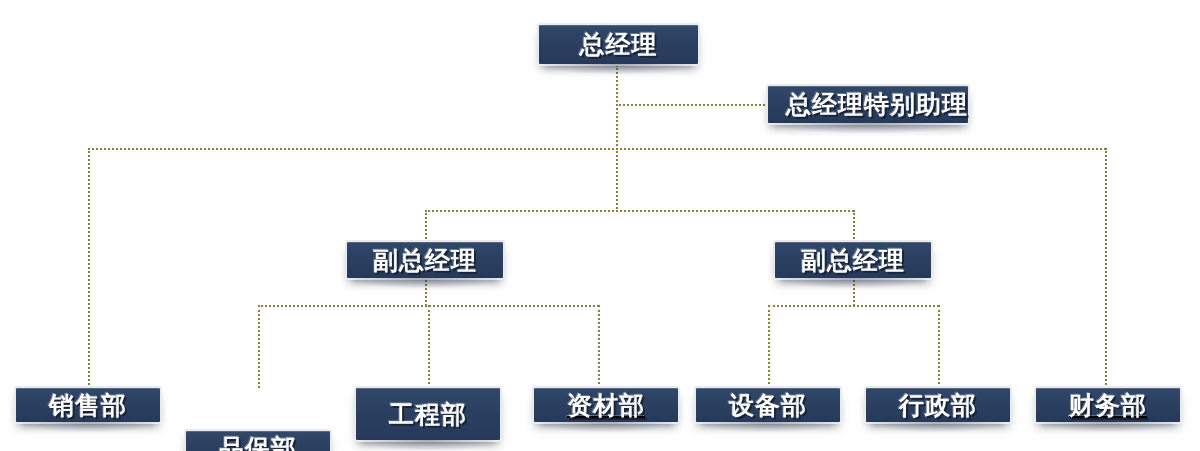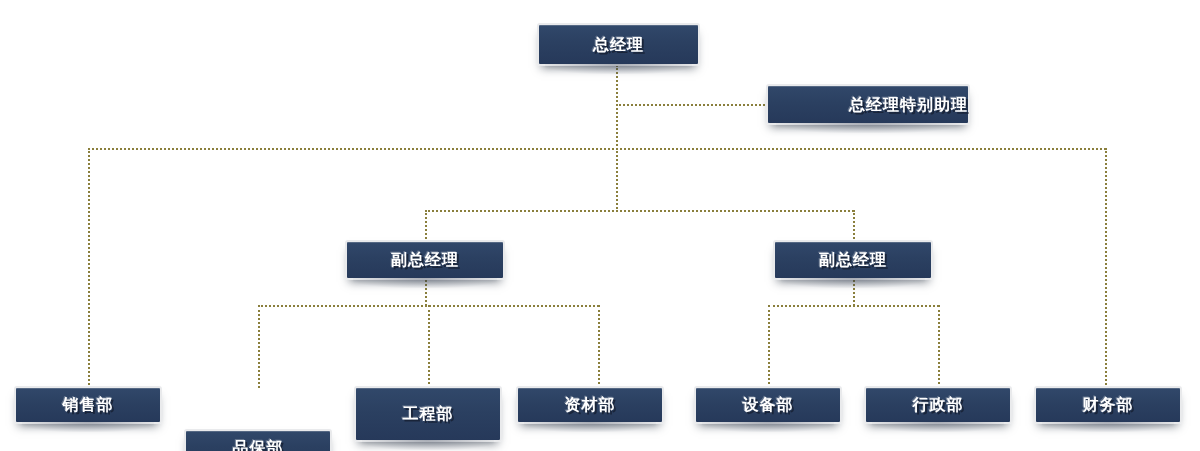--- a/index.html
+++ b/index.html
@@ -40,21 +40,21 @@
     background: linear-gradient(180deg, #31486a 0%, #2b4061 45%, #26395a 100%);
     border: 2px solid #e9eaec;
     border-radius: 3px;
     box-shadow: 0 6px 9px -4px rgba(30,40,55,0.55),
                 0 1px 0 rgba(255,255,255,0.18) inset;
     z-index: 5;
   }
   .node-label {
     color: #ffffff;
     font-weight: bold;
-    font-size: 16px;
+    font-size: 25px;
     letter-spacing: 1px;
     line-height: 1;
     white-space: nowrap;
     text-shadow: 2px 2px 0 rgba(22,32,50,0.85),
                  -1px -1px 0 rgba(255,255,255,0.25);
   }
   
   .node::after {
     content: "";
     position: absolute;
@@ -127,29 +127,29 @@
   </div>
 
   <div class="node" style="left:184px; top:386px; width:148px; height:38px;margin-top:43px;">
     <span class="node-label">品保部</span>
   </div>
 
   <div class="node" style="left:354px; top:386px; width:148px; height:56px;">
     <span class="node-label">工程部</span>
   </div>
 
-  <div class="node" style="left:516px; top:386px; width:148px; height:38px;">
+  <div class="node" style="left:532px; top:386px; width:148px; height:38px;text-decoration:underline;">
     <span class="node-label">资材部</span>
   </div>
 
   <div class="node" style="left:694px; top:386px; width:148px; height:38px;">
     <span class="node-label">设备部</span>
   </div>
 
   <div class="node" style="left:864px; top:386px; width:148px; height:38px;text-align:center;">
     <span class="node-label">行政部</span>
   </div>
 
-  <div class="node" style="left:1034px; top:386px; width:148px; height:38px;">
+  <div class="node" style="left:1034px; top:386px; width:148px; height:38px;text-decoration:underline;">
     <span class="node-label">财务部</span>
   </div>
 
 </div>
 
 </body></html>

